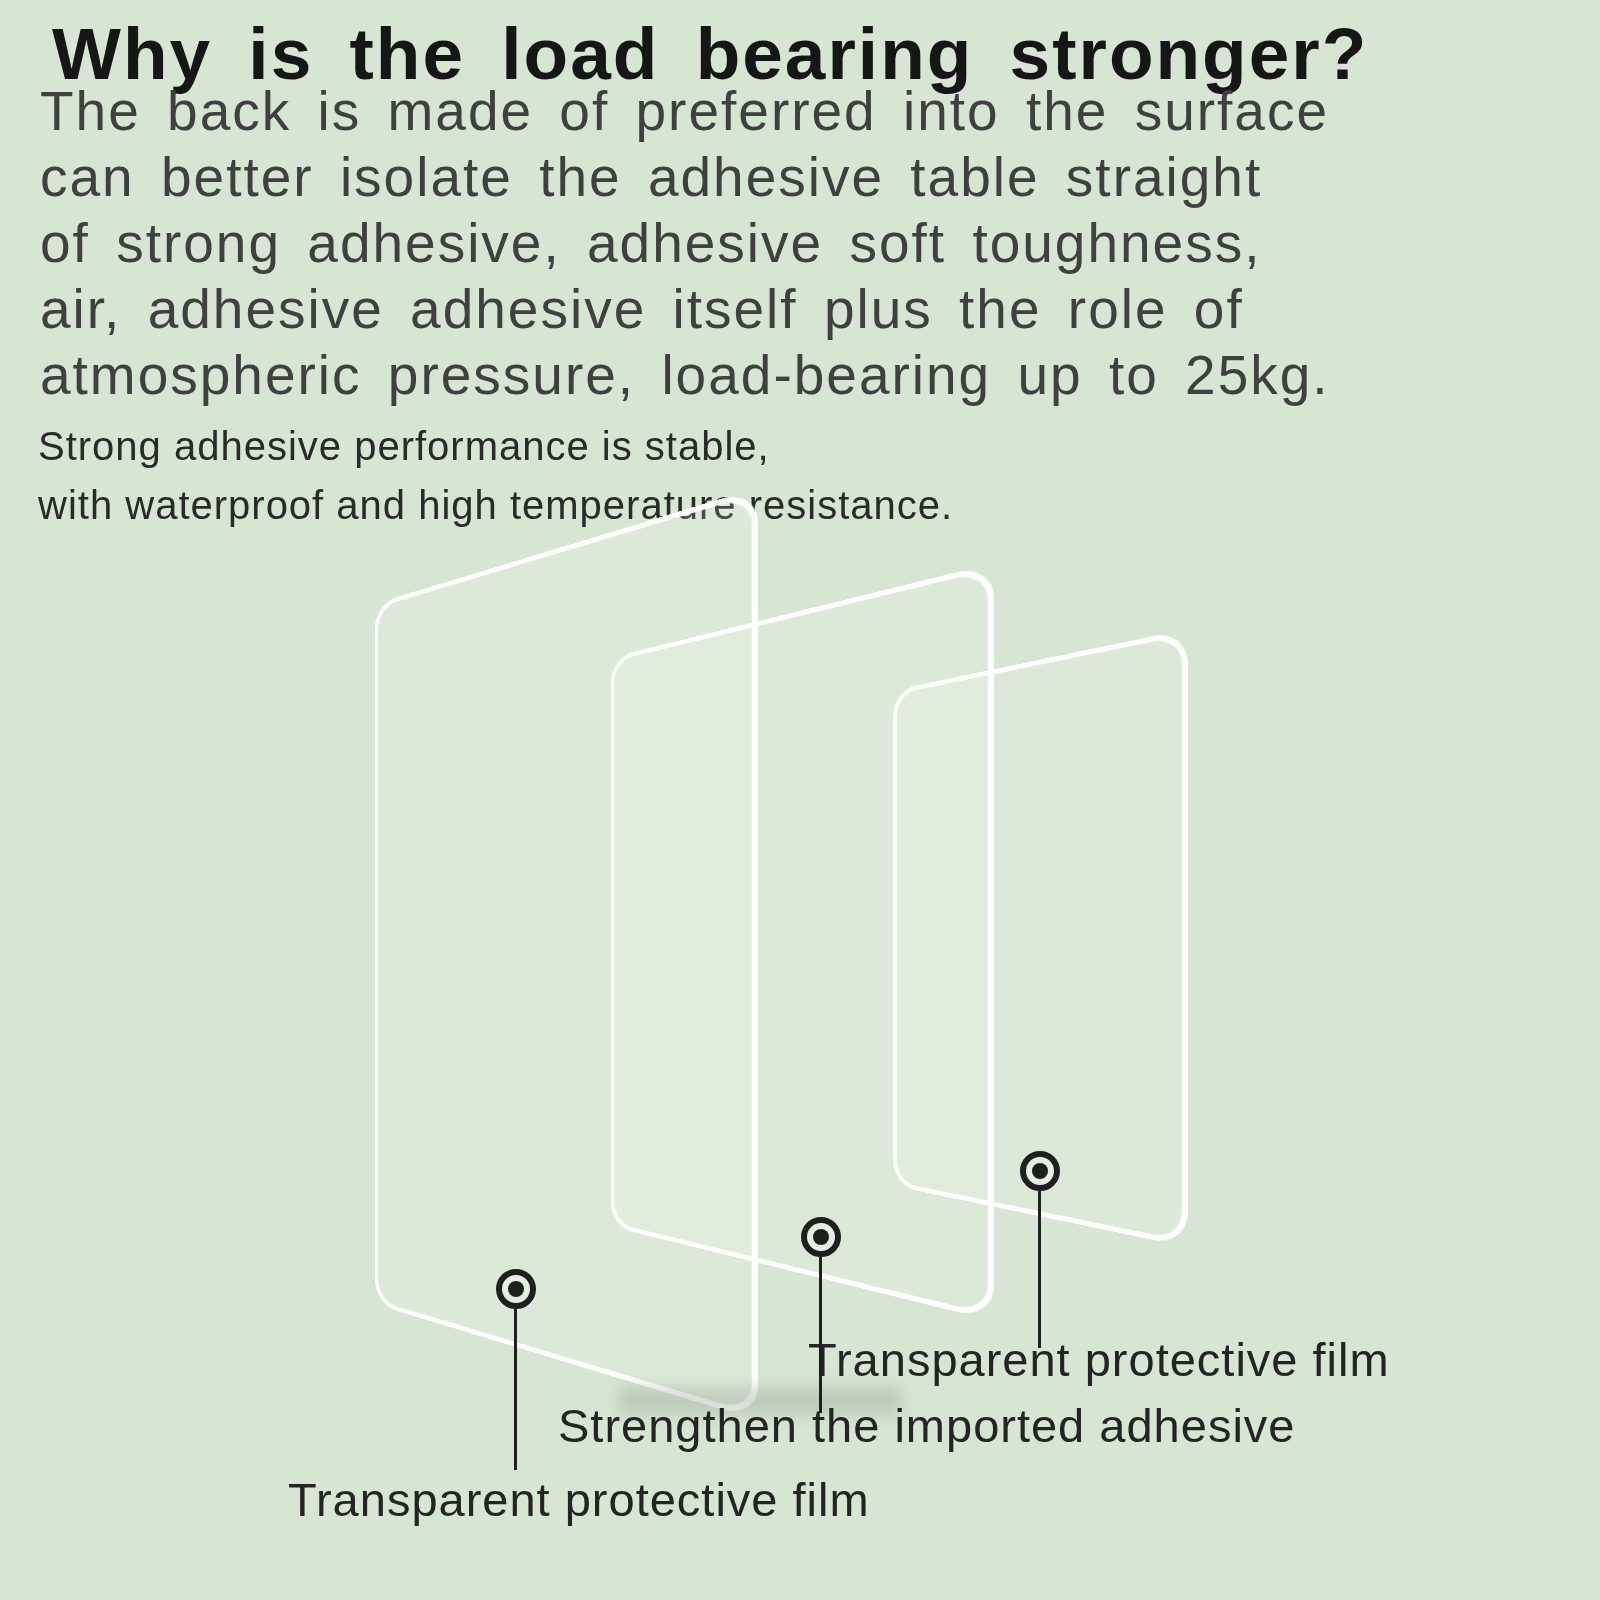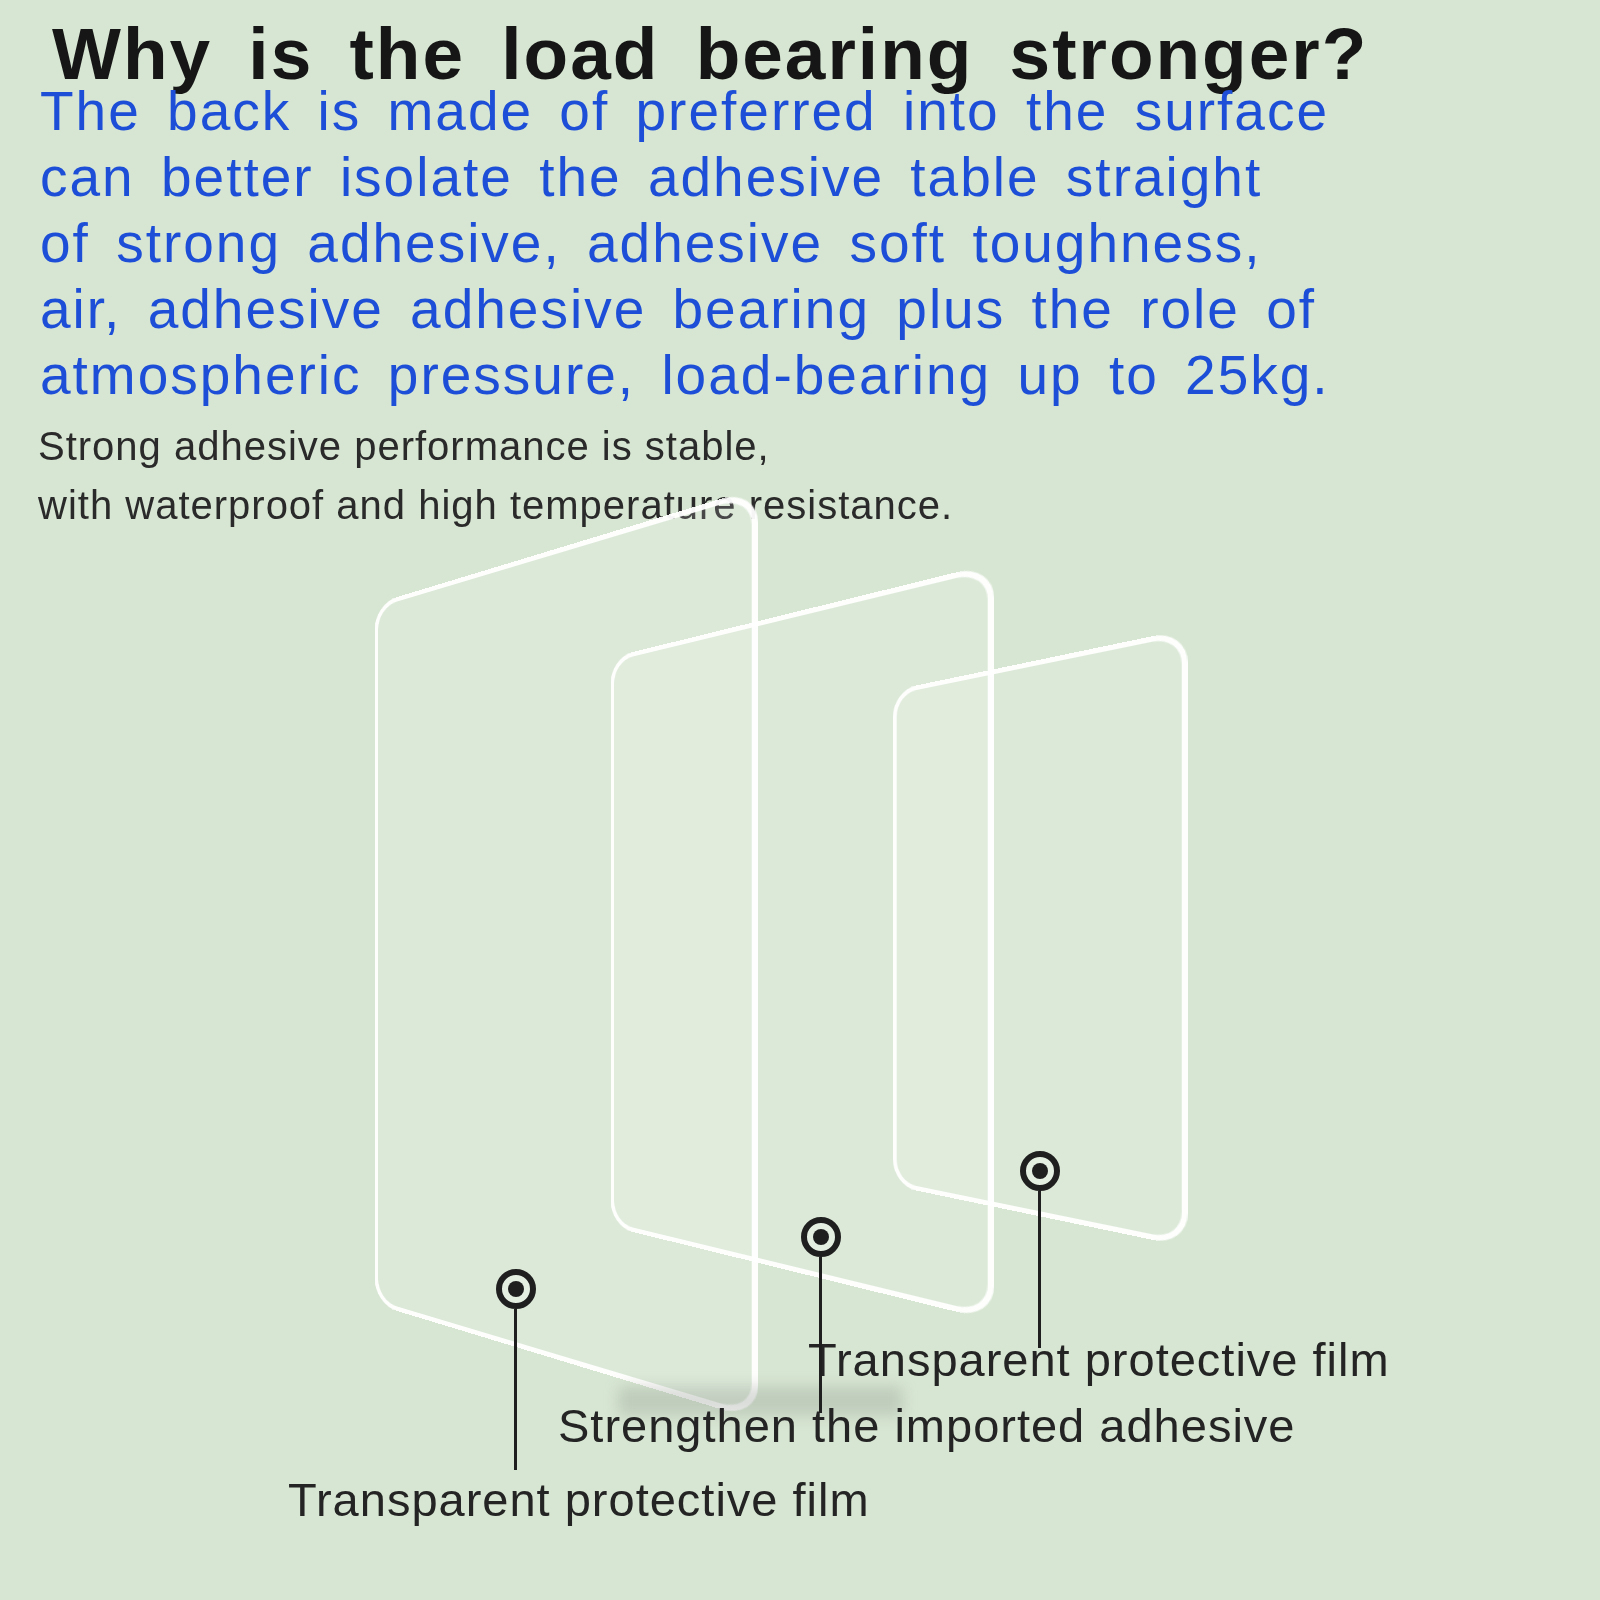--- a/index.html
+++ b/index.html
@@ -22,21 +22,21 @@
     word-spacing: 14px;
     color: #161616;
     white-space: nowrap;
   }
   .body-text { position: absolute; left: 40px; top: 78px; }
   .body-line {
     font-size: 55px;
     line-height: 66px;
     letter-spacing: 2px;
     word-spacing: 9px;
-    color: #1d4ed8;
+    color: #404040;
     white-space: nowrap;
   }
   .subnote { position: absolute; left: 38px; top: 410px; }
   .subnote-line {
     font-size: 40px;
     line-height: 46px;
     letter-spacing: 1px;
     color: #2a2a2a;
     white-space: nowrap;
     margin-top: 13px;
@@ -108,21 +108,21 @@
 <body>
 
 <div class="page">
 
   <h1 class="title">Why is the load bearing stronger?</h1>
 
   <div class="body-text">
     <div class="body-line">The back is made of preferred into the surface</div>
     <div class="body-line">can better isolate the adhesive table straight</div>
     <div class="body-line">of strong adhesive, adhesive soft toughness,</div>
-    <div class="body-line">air, adhesive adhesive bearing plus the role of</div>
+    <div class="body-line">air, adhesive adhesive itself plus the role of</div>
     <div class="body-line">atmospheric pressure, load-bearing up to 25kg.</div>
   </div>
 
   <div class="subnote">
     <div class="subnote-line">Strong adhesive performance is stable,</div>
     <div class="subnote-line">with waterproof and high temperature resistance.</div>
   </div>
 
   <div class="diagram">
 

